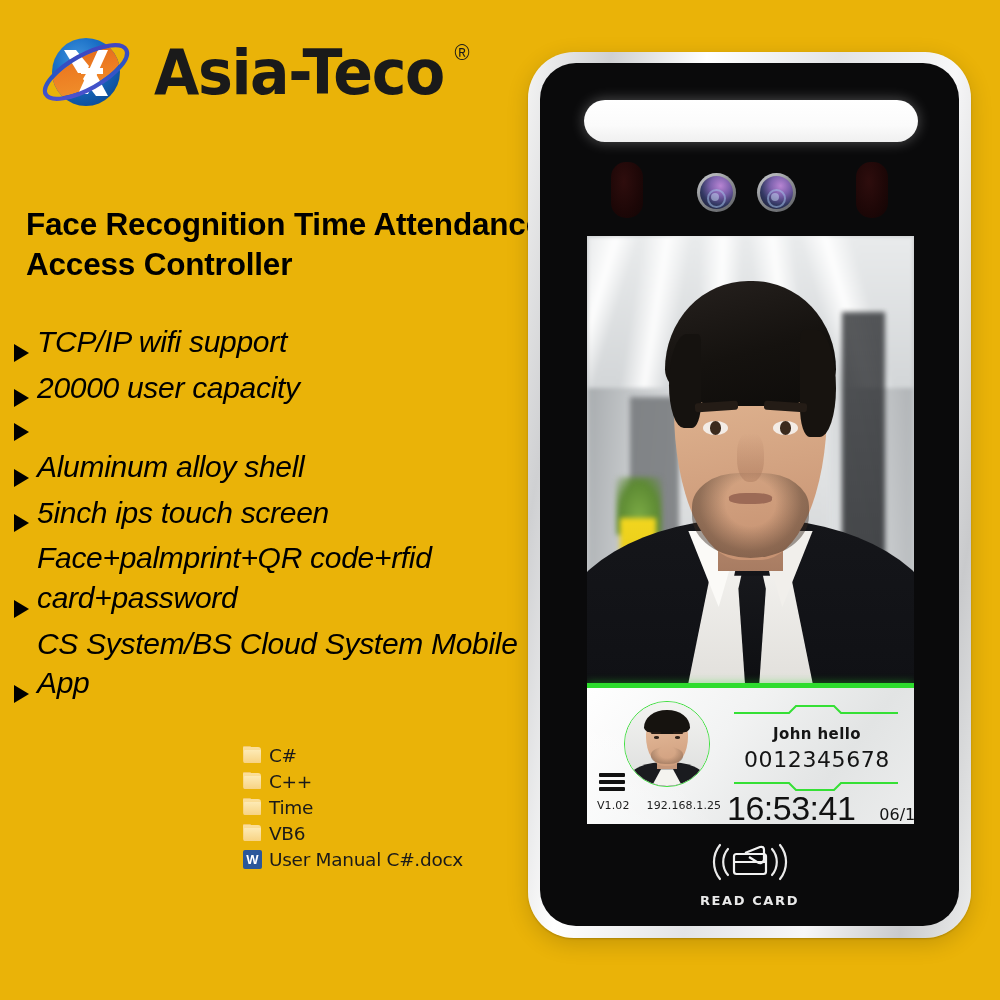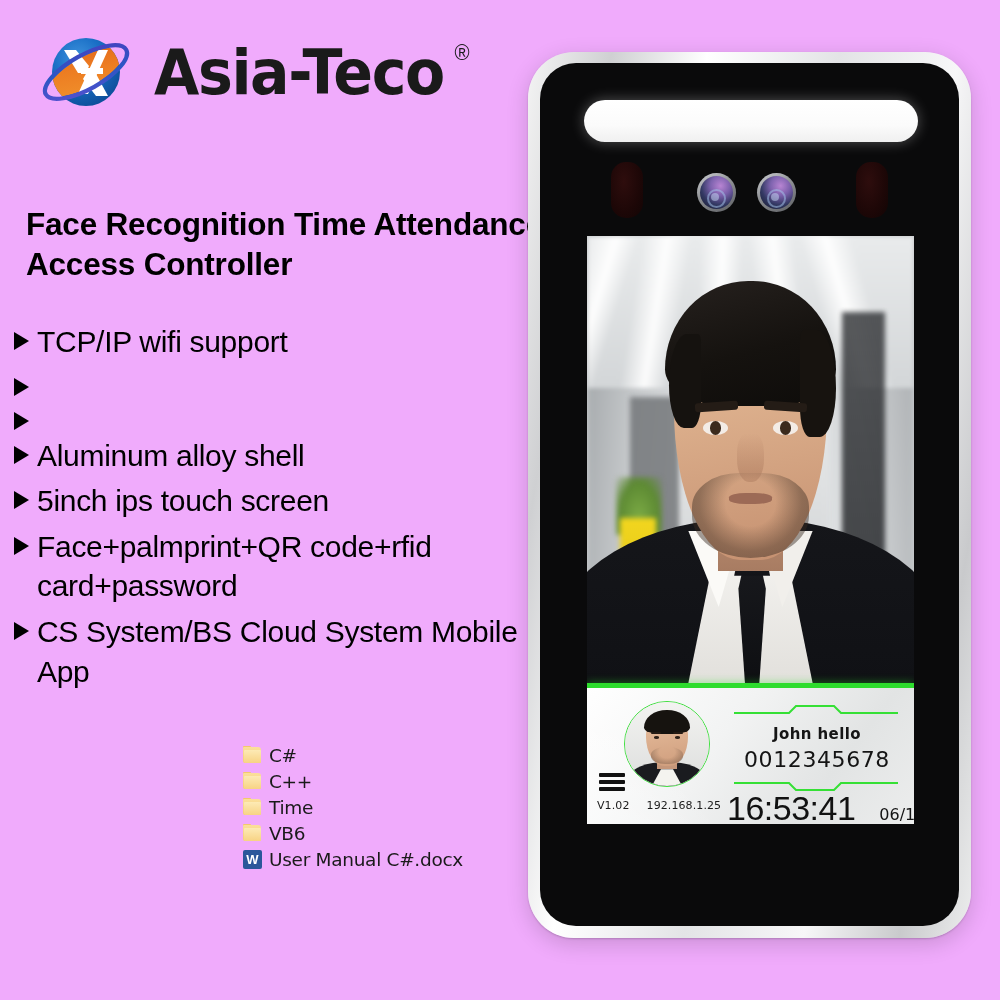--- a/index.html
+++ b/index.html
@@ -11,21 +11,21 @@
     width: 1000px;
     height: 1000px;
     position: relative;
     overflow: hidden;
     font-family: "Liberation Sans", sans-serif;
     -webkit-font-smoothing: antialiased;
   }
   .page {
     position: absolute;
     inset: 0;
-    background: #f0abfc;
+    background: #eab308;
   }
 
   
   .brand {
     position: absolute;
     left: 34px;
     top: 22px;
     width: 470px;
     height: 100px;
     display: flex;
@@ -73,23 +73,24 @@
   }
 
   .features {
     position: absolute;
     left: 14px;
     top: 322px;
     width: 520px;
   }
   .feature {
     display: flex;
-    align-items: flex-start;
+    align-items: flex-end;
     gap: 8px;
     margin-bottom: 6px;
+    font-style: italic;
   }
   .feature-bullet {
     flex: none;
     width: 0;
     height: 0;
     border-left: 15px solid #000;
     border-top: 9.5px solid transparent;
     border-bottom: 9.5px solid transparent;
     margin-top: 10px;
   }
@@ -577,20 +578,21 @@
 
   <div class="headline">Face Recognition Time Attendance Access Controller</div>
 
   <div class="features">
     <div class="feature">
       <span class="feature-bullet"></span>
       <span class="feature-text">TCP/IP  wifi support</span>
     </div>
     <div class="feature">
       <span class="feature-bullet"></span>
+      <span class="feature-text">20000 user capacity</span>
     </div>
     <div class="feature">
       <span class="feature-bullet"></span>
     </div>
     <div class="feature">
       <span class="feature-bullet"></span>
       <span class="feature-text">Aluminum alloy shell</span>
     </div>
     <div class="feature">
       <span class="feature-bullet"></span>
@@ -748,17 +750,33 @@
 
           <div class="clock-row">
             <span class="clock-time">16:53:41</span>
             <span class="clock-date">06/18</span>
 
           </div>
 
         </div>
       </div>
 
+      <div class="read-card">
+        <span>
+          <svg width="92" height="44" viewBox="0 0 92 44">
+            <g fill="none" stroke="#eaeaea" stroke-width="2.2" stroke-linecap="round">
+              <path d="M24 9 A20 20 0 0 0 24 35"></path>
+              <path d="M16 5 A27 27 0 0 0 16 39"></path>
+              <path d="M68 9 A20 20 0 0 1 68 35"></path>
+              <path d="M76 5 A27 27 0 0 1 76 39"></path>
+            </g>
+            <rect x="30" y="14" width="32" height="20" rx="2.5" fill="none" stroke="#f2f2f2" stroke-width="2.2"></rect>
+            <path d="M30 22 H62" stroke="#f2f2f2" stroke-width="2"></path>
+            <path d="M41 13 L56 7 Q60 6 60 10 L60 20 Q58 25 53 22 L45 17" fill="none" stroke="#f2f2f2" stroke-width="2.2" stroke-linejoin="round"></path>
+          </svg>
+        </span>
+        <span class="read-card-label">READ CARD</span>
+      </div>
 
     </div>
   </div>
 
 </div>
 
 </body></html>

